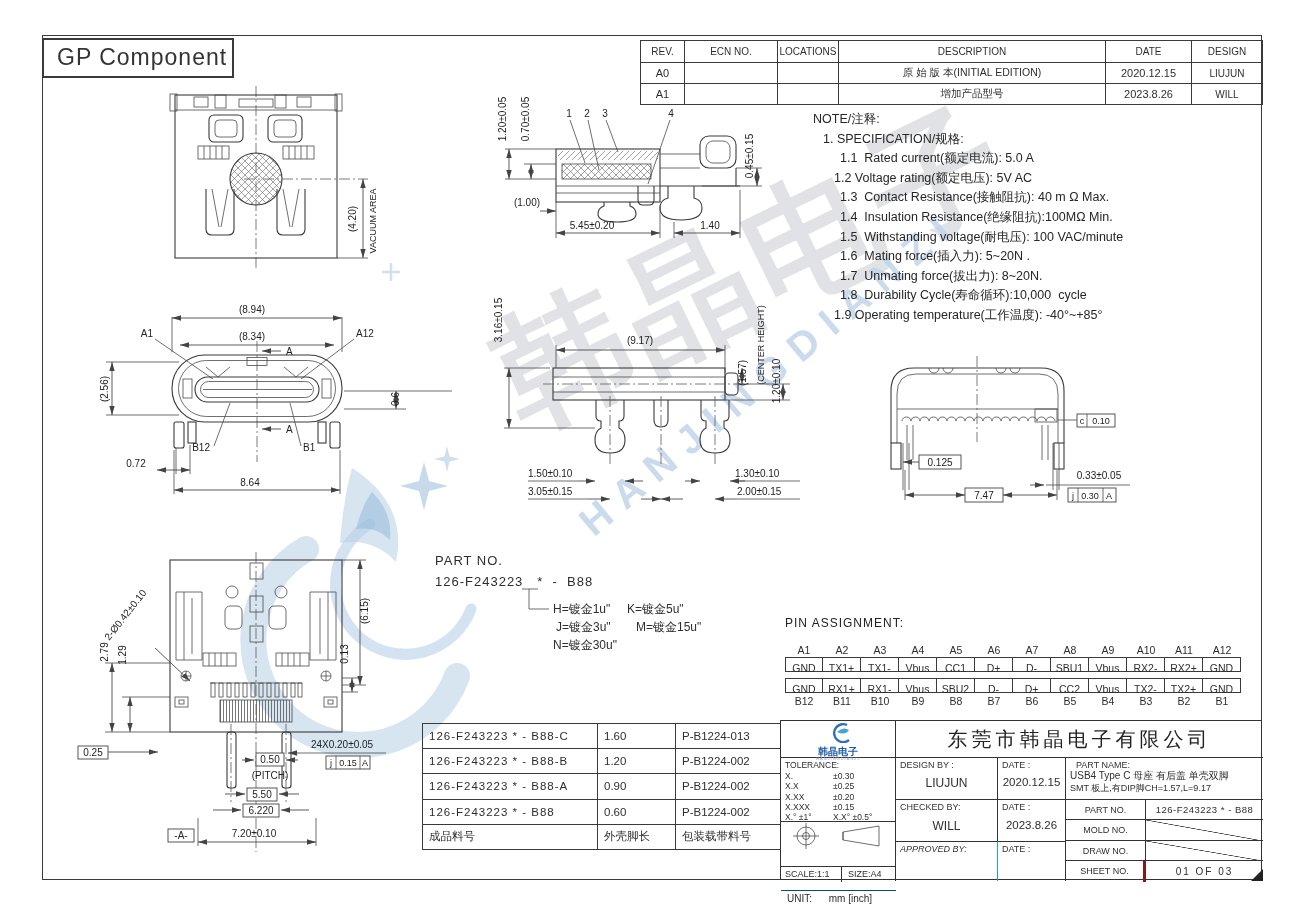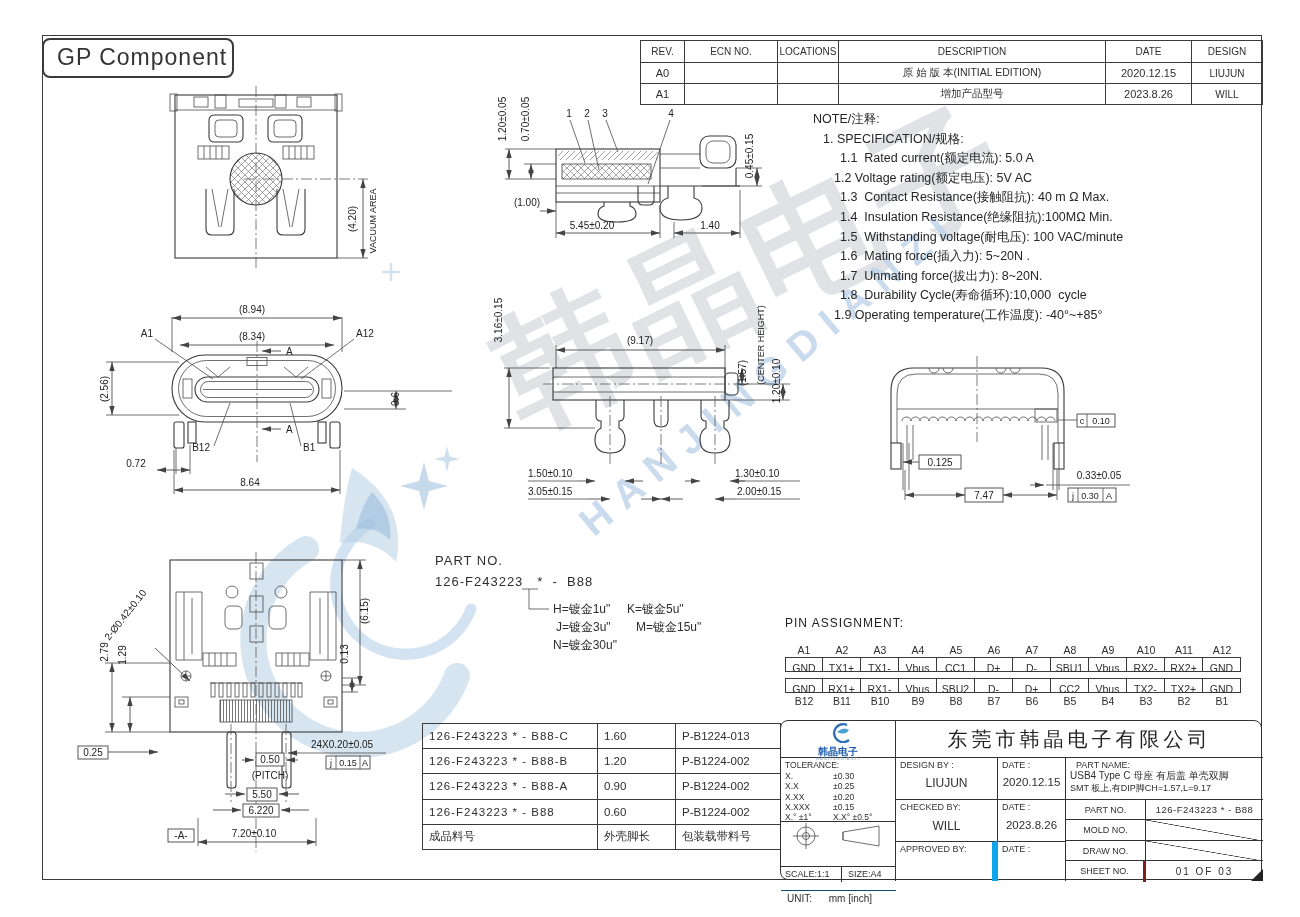--- a/index.html
+++ b/index.html
@@ -1,21 +1,21 @@
 <!DOCTYPE html>
 <html><head>
 <meta charset="utf-8">
 <style>
   html,body{margin:0;padding:0;background:#fff;}
   #page{position:relative;width:1300px;height:917px;background:#ffffff;overflow:hidden;
         font-family:"Liberation Sans","DejaVu Sans",sans-serif;color:#2e2e2e;}
   
   .z0{position:absolute;z-index:0;}
   .z1{position:absolute;z-index:1;}
-  .z2{position:absolute;z-index:2;border-radius:8px;}
+  .z2{position:absolute;z-index:2;}
   
   #frame{left:42px;top:35px;width:1220px;height:845px;border:1.5px solid #3a3a3a;box-sizing:border-box;}
   #gpbox{left:42px;top:38px;width:192px;height:40px;border:2px solid #3a3a3a;box-sizing:border-box;
          background:#fff;font-size:23px;letter-spacing:1px;color:#333;line-height:35px;padding-left:13px;}
   
   table.rev{border-collapse:collapse;table-layout:fixed;}
   table.rev td{border:1px solid #3a3a3a;font-size:10px;text-align:center;padding:0;overflow:hidden;white-space:nowrap;}
   table.rev tr{height:21px;}
   
   #notes{left:813px;top:110px;width:380px;}
@@ -572,21 +572,21 @@
       <div style="text-align:center;font-size:11.5px;margin-top:6px;">2020.12.15</div>
     </div>
     <div class="cell" style="left:115px;top:78px;width:102px;height:42px;border-right:1px solid #333;border-top:1px solid #333;">
       <div class="lab" style="padding:2px 0 0 4px;">CHECKED BY:</div>
       <div style="text-align:center;font-size:12px;margin-top:7px;">WILL</div>
     </div>
     <div class="cell" style="left:217px;top:78px;width:68px;height:42px;border-right:1px solid #333;border-top:1px solid #333;">
       <div class="lab" style="padding:2px 0 0 4px;">DATE :</div>
       <div style="text-align:center;font-size:11.5px;margin-top:7px;">2023.8.26</div>
     </div>
-    <div class="cell" style="left:115px;top:120px;width:102px;height:40px;border-right:6px solid #0ea5e9;border-top:1px solid #333;">
+    <div class="cell" style="left:115px;top:120px;width:102px;height:40px;border-right:1px solid #0ea5e9;border-top:1px solid #333;font-style:italic;">
       <div class="lab" style="padding:2px 0 0 4px;">APPROVED BY:</div>
     </div>
     <div class="cell" style="left:217px;top:120px;width:68px;height:40px;border-right:1px solid #333;border-top:1px solid #333;">
       <div class="lab" style="padding:2px 0 0 4px;">DATE :</div>
     </div>
 
     <div class="cell" style="left:285px;top:37px;width:197px;height:41px;">
       <div class="lab" style="padding:2px 0 0 10px;font-size:9px;">PART NAME:</div>
       <div style="font-size:10px;padding-left:4px;line-height:12px;">USB4 Type C  母座 有后盖 单壳双脚</div>
       <div style="font-size:9px;padding-left:4px;line-height:12px;">SMT 板上,有DIP脚CH=1.57,L=9.17</div>

